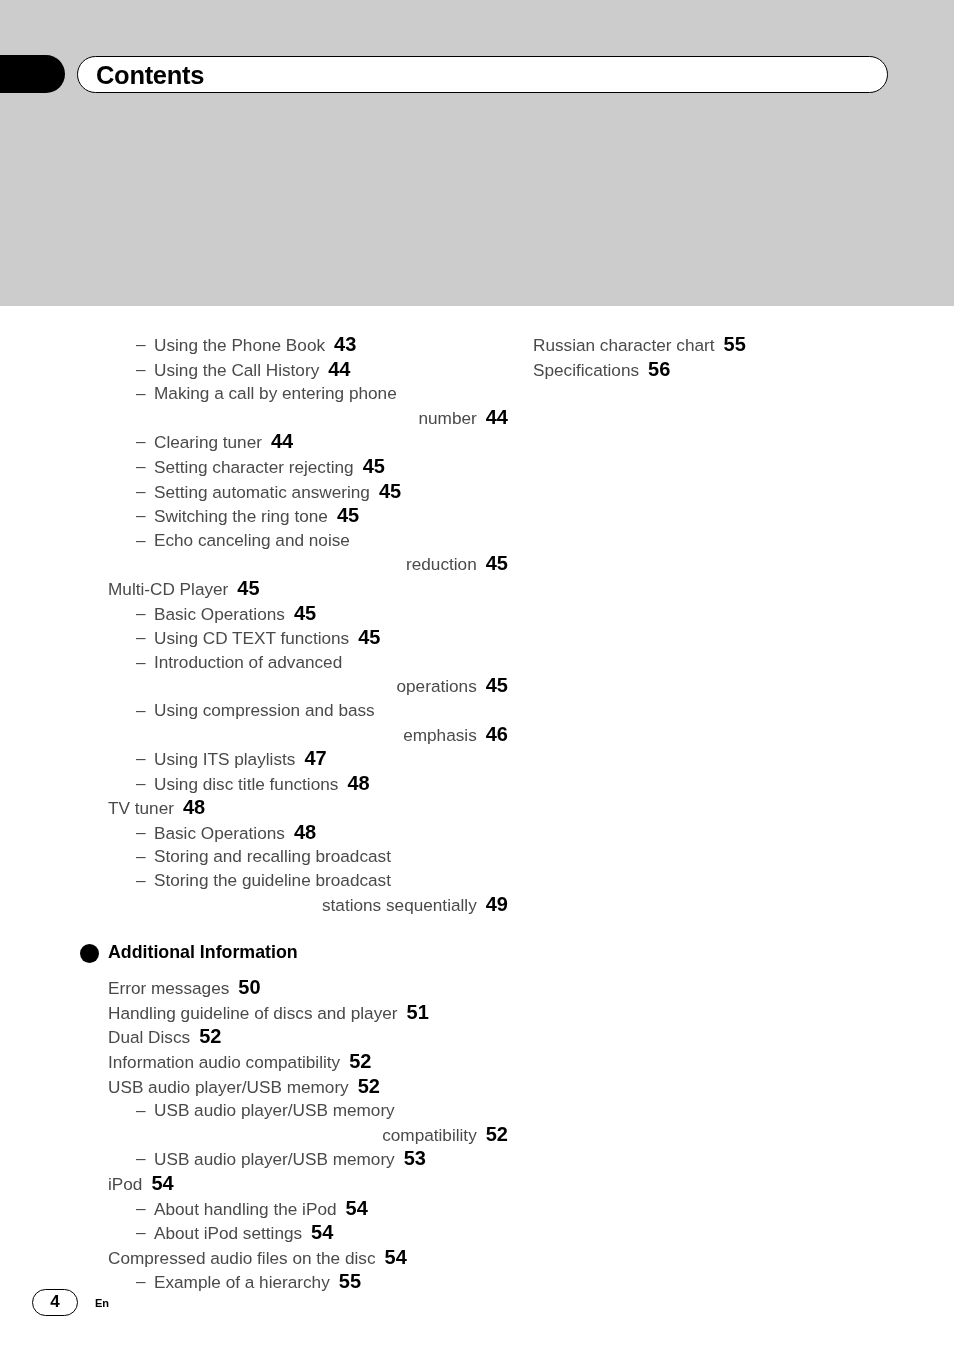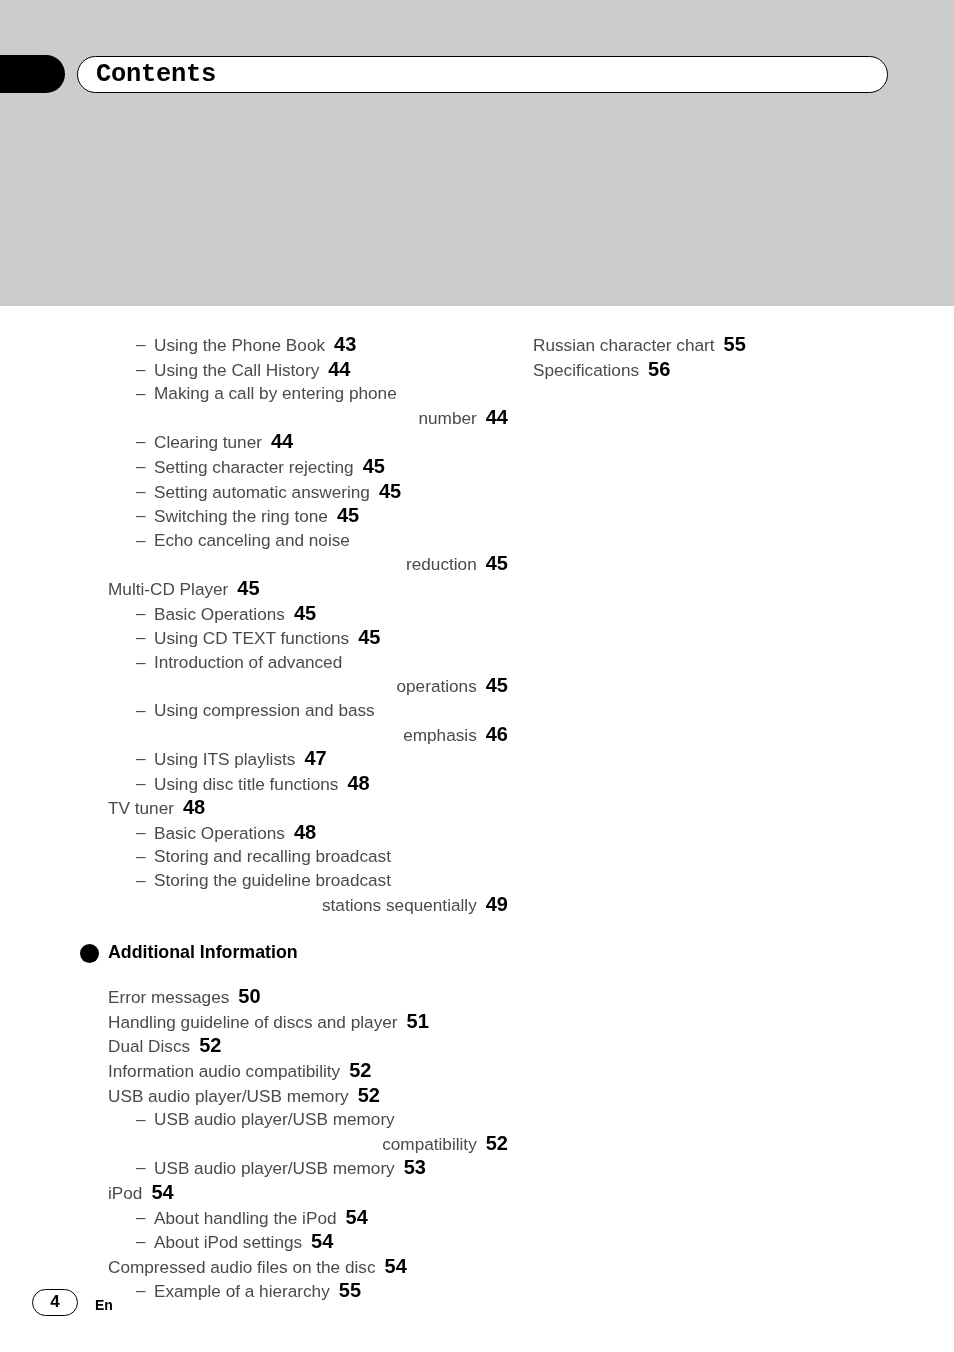--- a/index.html
+++ b/index.html
@@ -51,21 +51,20 @@
   }
   .header-title {
     position: absolute;
     left: 96px;
     top: 58px;
     font-size: 25.5px;
     font-weight: bold;
     color: #000000;
     letter-spacing: -0.3px;
     line-height: 34px;
-    font-family: Liberation Mono, monospace;
   }
 
   
   .toc {
     position: absolute;
     left: 0;
     top: 333px;
     width: 954px;
   }
   .col {
@@ -101,21 +100,21 @@
     font-size: 20px;
     margin-left: 9px;
   }
   .entry .wrap2 { display: block; text-align: right; }
 
   
   .section-head {
     position: relative;
     padding-left: 0px;
     margin-top: 22px;
-    margin-bottom: 20px;
+    margin-bottom: 11px;
     height: 26px;
   }
   .section-bullet {
     position: absolute;
     left: -28px;
     top: 5px;
     width: 19px;
     height: 19px;
     border-radius: 50%;
     background: #000000;
@@ -140,21 +139,21 @@
     text-align: center;
     font-size: 17px;
     font-weight: bold;
     line-height: 24px;
     color: #000000;
   }
   .lang-label {
     position: absolute;
     left: 95px;
     top: 1297px;
-    font-size: 14px;
+    font-size: 11px;
     font-weight: bold;
     color: #000000;
   }
 </style>
 </head>
 <body>
 
 <div class="gray-band"></div>
 
 <div class="black-tab"></div>

